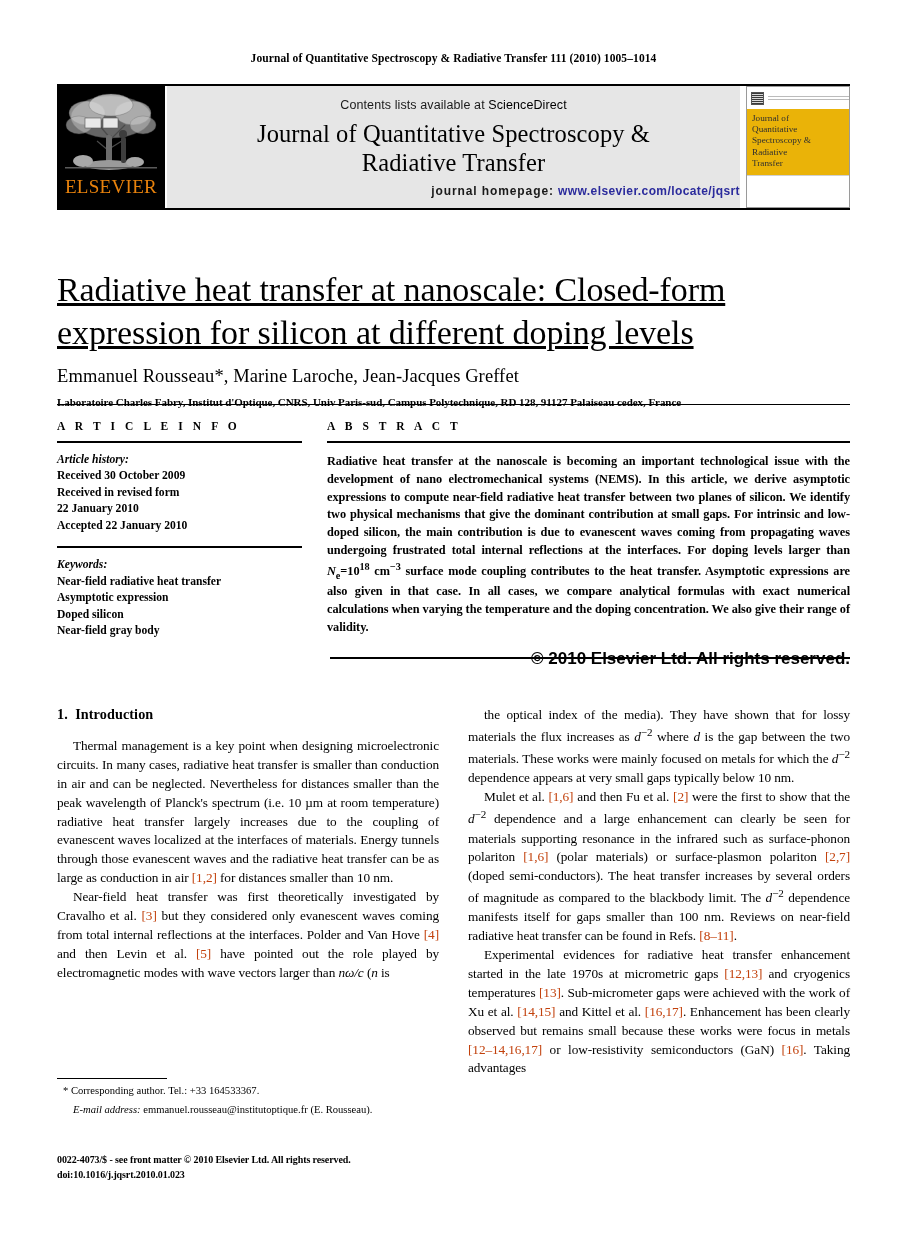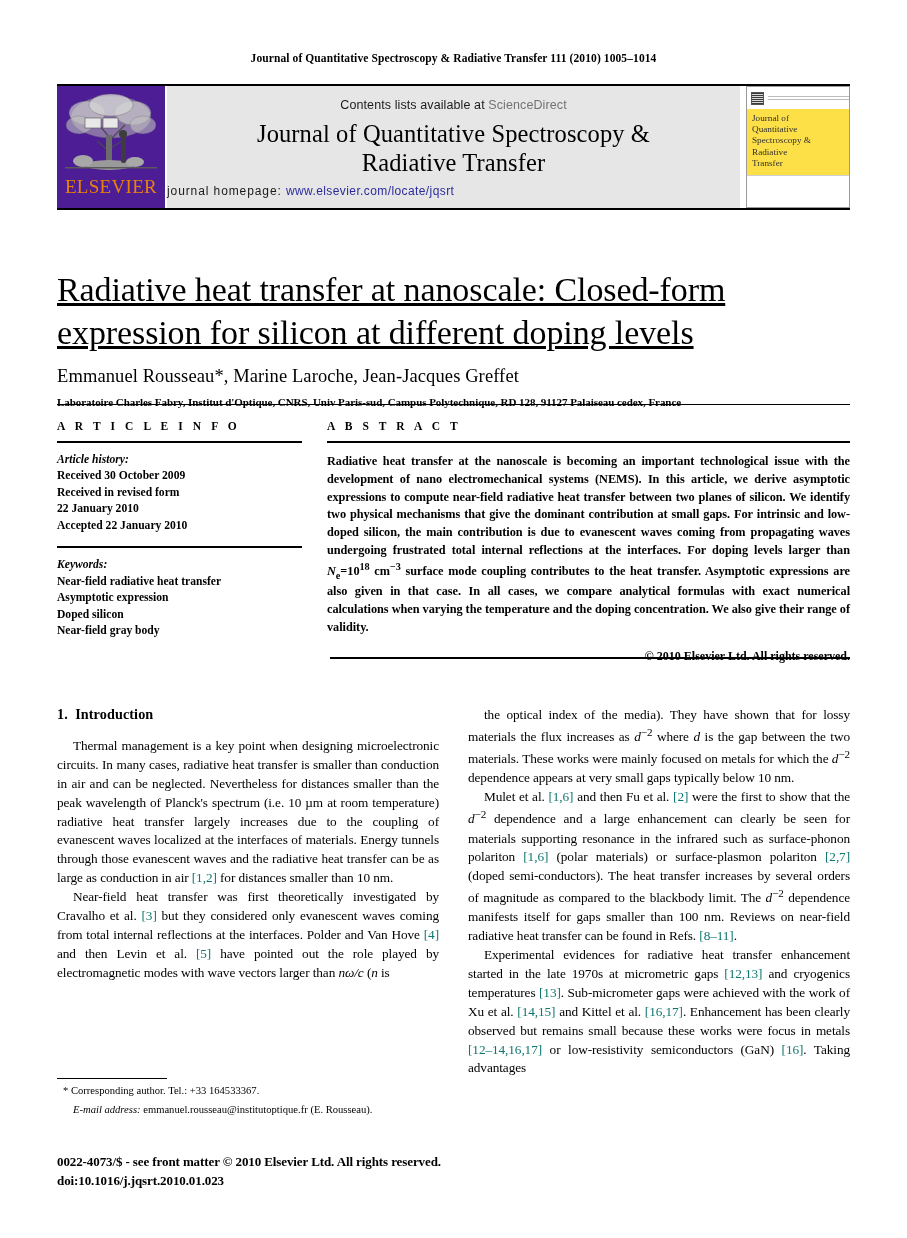--- a/index.html
+++ b/index.html
@@ -49,21 +49,21 @@
     left: 0; top: 0;
     width: 793px;
     height: 122px;
     display: flex;
     flex-direction: row;
     align-items: stretch;
   }
   .elsevier-block {
     width: 108px;
     flex: 0 0 108px;
-    background: #4c1d95;
+    background: #000000;
     display: flex;
     flex-direction: column;
     align-items: center;
     justify-content: flex-start;
     padding-top: 5px;
     box-sizing: border-box;
   }
   .elsevier-tree {
     width: 92px;
     height: 88px;
@@ -88,40 +88,41 @@
     margin-left: 2px;
   }
   .contents-line {
     font-family: "Liberation Sans", sans-serif;
     font-size: 12.5px;
     color: #1a1a1a;
     margin-top: 12px;
     letter-spacing: 0.1px;
   }
   .contents-line .sd-link {
-    color: #737373;
+    color: #000000;
   }
   .journal-title {
     font-family: "Liberation Serif", serif;
     font-size: 24.5px;
     color: #000;
     text-align: center;
     line-height: 1.18;
     margin-top: 8px;
     letter-spacing: 0.1px;
   }
   .homepage-line {
     font-family: "Liberation Sans", sans-serif;
     font-size: 12px;
     color: #1a1a1a;
     letter-spacing: 0.9px;
     position: absolute;
     bottom: 10px;
     left: 0; right: 0;
-    text-align: left;
+    text-align: right;
+    font-weight: bold;
   }
   .homepage-line .hp-link {
     color: #2b2b9c;
     letter-spacing: 0.4px;
   }
   .cover-block {
     width: 104px;
     flex: 0 0 104px;
     margin-left: 6px;
     background: #fff;
@@ -147,21 +148,21 @@
     box-sizing: border-box;
   }
   .cover-faintline {
     flex: 1;
     height: 5px;
     margin-left: 4px;
     background:
       repeating-linear-gradient(180deg,#bcbcbc 0 1px,transparent 1px 3px);
   }
   .cover-body {
-    background: #fde047;
+    background: #eab308;
     flex: 0 0 66px;
     padding: 4px 5px 2px 5px;
     box-sizing: border-box;
   }
   .cover-line {
     font-family: "Liberation Serif", serif;
     font-size: 9.2px;
     line-height: 1.22;
     color: #2f2f2f;
     white-space: nowrap;
@@ -259,22 +260,22 @@
     font-family: "Liberation Serif", serif;
     font-size: 12.3px;
     font-weight: bold;
     line-height: 1.45;
     text-align: justify;
     letter-spacing: -0.05px;
   }
   .abs-copy {
     margin-top: 12px;
     text-align: right;
-    font-family: Liberation Serif, serif;
-    font-size: 12px;
+    font-family: Liberation Sans, sans-serif;
+    font-size: 17px;
     font-weight: bold;
   }
   .rule-abs-bottom {
     position: absolute;
     left: 330px; top: 657px;
     width: 520px;
     border-top: 2.1px solid #000;
   }
 
   
@@ -298,21 +299,21 @@
   }
   p.body-p {
     font-family: "Liberation Serif", serif;
     font-size: 13.3px;
     line-height: 1.42;
     text-align: justify;
     margin: 0;
     text-indent: 16px;
     letter-spacing: -0.1px;
   }
-  .cite { color: #0f766e; }
+  .cite { color: #c2410c; }
   i.mvar { font-style: italic; }
 
   
   .footnotes {
     position: absolute;
     left: 57px; top: 1078px;
     width: 382px;
   }
   .fn-rule {
     border-top: 1px solid #000;
@@ -326,21 +327,21 @@
     padding-left: 8px;
     text-indent: -2px;
   }
   .fn-line .ital { font-style: italic; }
   .fn-mail { padding-left: 18px; }
   .imprint {
     position: absolute;
     left: 57px; top: 1153px;
     width: 420px;
     font-family: "Liberation Serif", serif;
-    font-size: 13px;
+    font-size: 10px;
     font-weight: bold;
     line-height: 1.45;
     letter-spacing: -0.1px;
   }
 </style>
 </head>
 <body>
 
 <div class="page">
 

